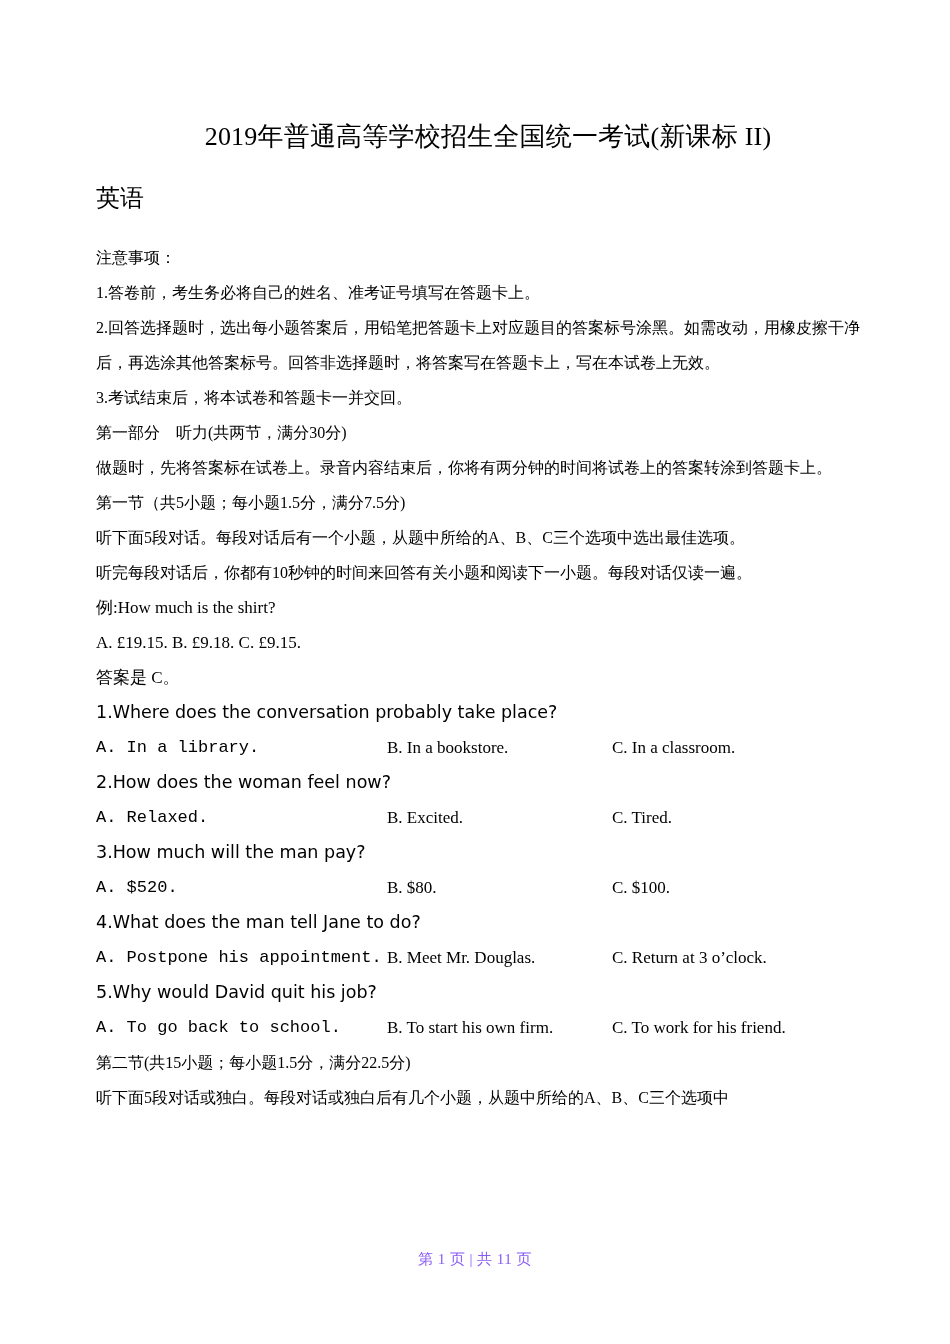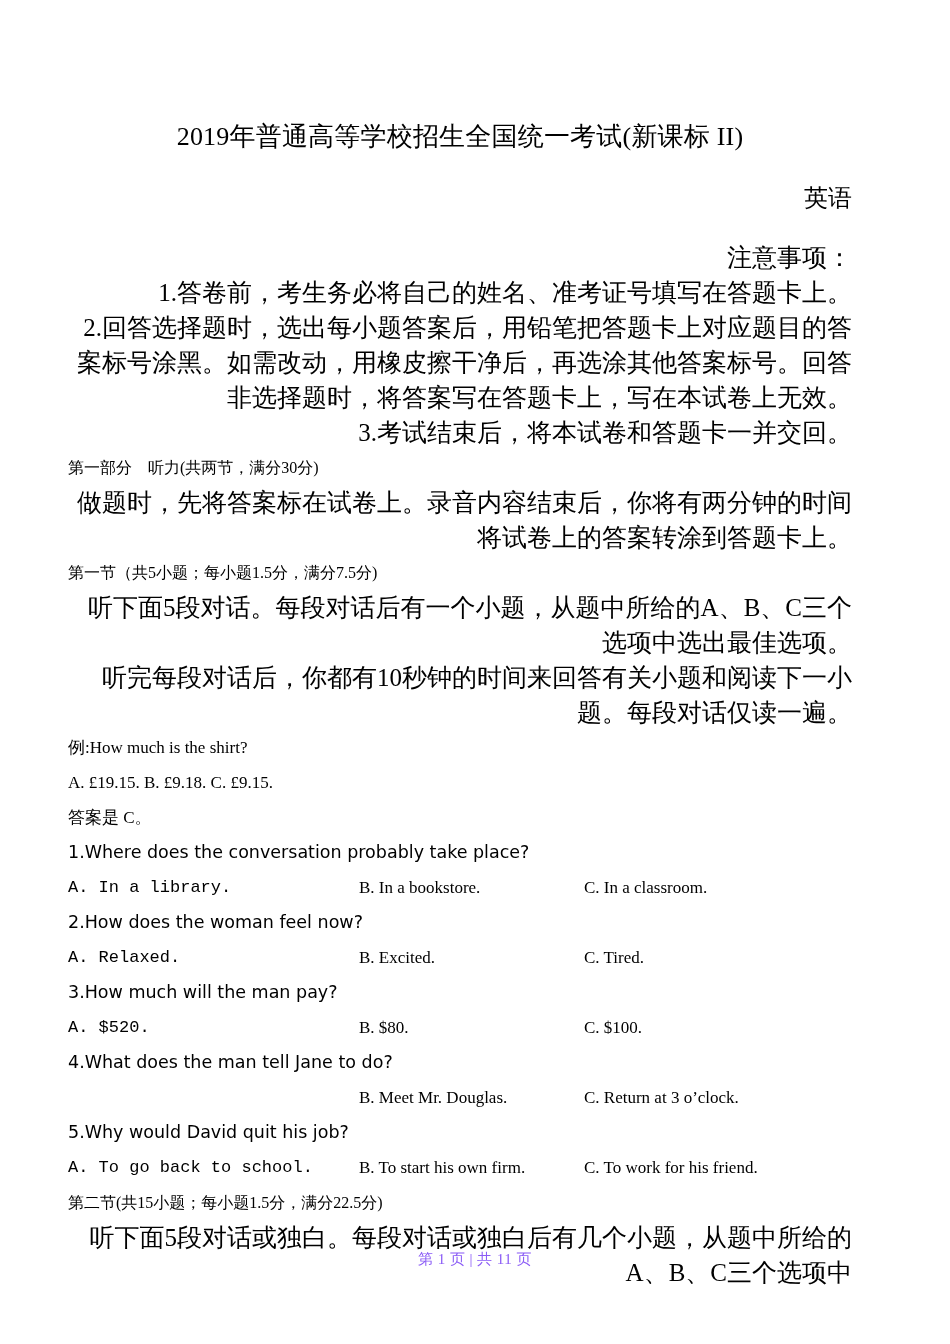--- a/index.html
+++ b/index.html
@@ -12,42 +12,42 @@
     width: 950px;
     height: 1344px;
     background: #ffffff;
     margin: 0 auto;
     overflow: hidden;
     font-family: "Liberation Serif", "DejaVu Serif", serif;
     color: #000000;
   }
   .content {
     position: absolute;
-    left: 68px;
+    left: 96px;
     top: 0;
     width: 784px;
   }
   .doc-title {
     text-align: center;
     font-size: 26px;
     line-height: 34px;
     margin-top: 120px;
     letter-spacing: 0.2px;
     white-space: nowrap;
   }
   .doc-subtitle {
-    text-align: right;
+    text-align: left;
     font-size: 24px;
     line-height: 32px;
     margin-top: 28px;
   }
   .para {
-    font-size: 25px;
+    font-size: 16px;
     line-height: 35px;
-    text-align: right;
+    text-align: left;
     margin: 0;
     font-family: Liberation Serif, serif;
   }
   .para.first-notice {
     margin-top: 26px;
   }
   .section-head {
     font-size: 16px;
     line-height: 35px;
     margin: 0;
@@ -133,20 +133,21 @@
 
     <p class="q-stem">3.How much will the man pay?</p>
     <div class="opt-row">
       <span class="opt opt-a">A. $520.</span>
       <span class="opt opt-b">B. $80.</span>
       <span class="opt opt-c">C. $100.</span>
     </div>
 
     <p class="q-stem">4.What does the man tell Jane to do?</p>
     <div class="opt-row">
+      <span class="opt opt-a">A. Postpone his appointment.</span>
       <span class="opt opt-b">B. Meet Mr. Douglas.</span>
       <span class="opt opt-c">C. Return at 3 o’clock.</span>
     </div>
 
     <p class="q-stem">5.Why would David quit his job?</p>
     <div class="opt-row">
       <span class="opt opt-a">A. To go back to school.</span>
       <span class="opt opt-b">B. To start his own firm.</span>
       <span class="opt opt-c">C. To work for his friend.</span>
     </div>

